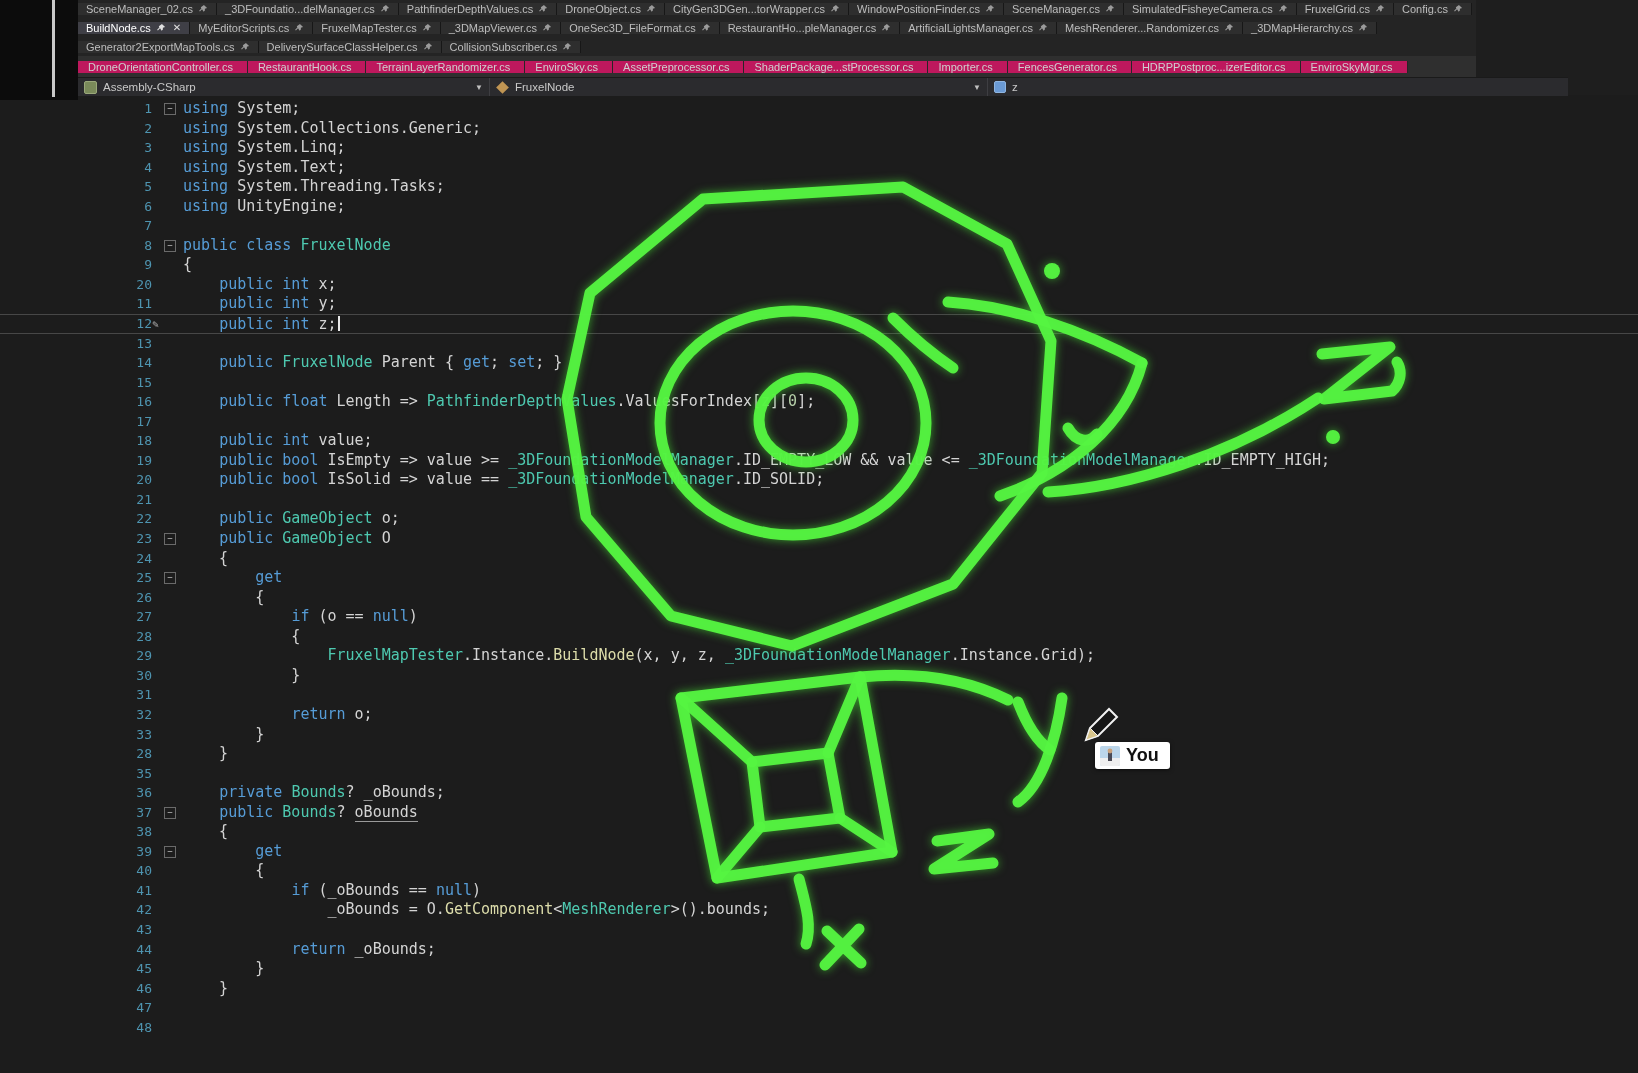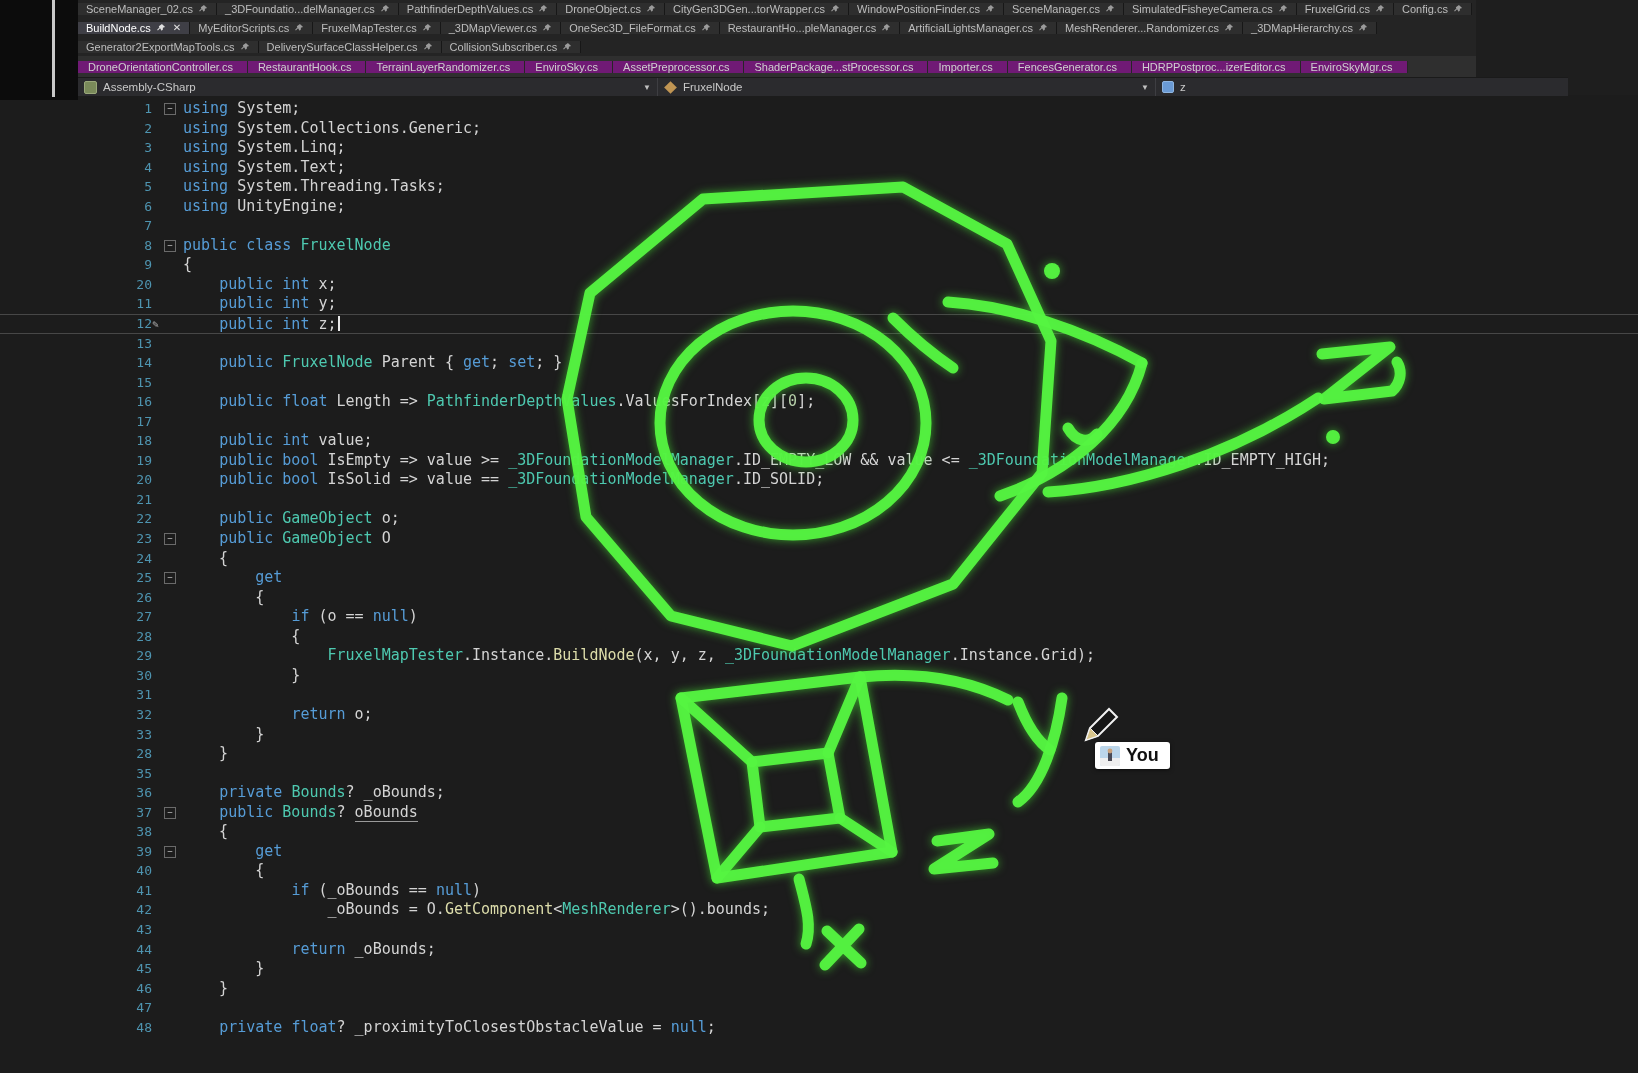--- a/index.html
+++ b/index.html
@@ -13,21 +13,21 @@
                 color:#d6d6d6;font-size:11px;letter-spacing:.6px;white-space:nowrap;cursor:pointer;}
 
   
   .top-strips{position:absolute;left:0;top:0;width:1638px;z-index:2;}
   .tab-row{display:flex;align-items:center;padding-left:78px;box-sizing:border-box;width:1476px;}
   .tab-row.dark{background:#242424;height:18px;}
   .tab-row.dark + .tab-row.dark{height:19px;}
   .tab-row.light{background:#2f2f2f;height:21px;}
   .tab{display:flex;align-items:center;gap:5px;padding:0 8px;border-right:1px solid #171717;
        background:#2e2e2e;color:#bdbdbd;font-size:11px;white-space:nowrap;cursor:pointer;}
-  .tab-row.light .tab{background:#701a75;color:#cfcfcf;border-right:1px solid #262626;padding:0 14px 0 10px;}
+  .tab-row.light .tab{background:#be185d;color:#cfcfcf;border-right:1px solid #262626;padding:0 14px 0 10px;}
   .tab.active{background:#3f3f46;color:#ffffff;}
   .pin-icon{width:10px;height:10px;flex:0 0 auto;}
   .pin-icon path{fill:#9b9b9b;}
   .tab.active .pin-icon path{fill:#e0e0e0;}
   .tab-close{font-size:10px;color:#e3e3e3;margin-left:2px;cursor:pointer;}
 
   
   .nav-bar{display:flex;height:18px;margin-left:78px;width:1490px;background:#2b2b2e;
            border-top:1px solid #1a1a1a;color:#c8c8c8;font-size:11.5px;}
   .nav-sec{display:flex;align-items:center;gap:6px;padding:0 6px;border-right:1px solid #3e3e42;
@@ -241,21 +241,21 @@
         </div>
         <div class="tab">
           <span>HDRPPostproc...izerEditor.cs</span>
         </div>
         <div class="tab">
           <span>EnviroSkyMgr.cs</span>
         </div>
       </div>
 
     <div class="nav-bar">
-      <div class="nav-sec" style="width:580px;">
+      <div class="nav-sec" style="width:412px;">
         <span class="proj-icon"></span>
         <span>Assembly-CSharp</span>
         <span class="chev">▼</span>
       </div>
       <div class="nav-sec" style="width:498px;">
         <span class="class-icon"></span>
         <span>FruxelNode</span>
         <span class="chev">▼</span>
       </div>
       <div class="nav-sec" style="flex:1;border-right:none;">
@@ -312,21 +312,21 @@
         <div class="cl"><span class="ln">38</span><span class="fold"></span><span class="code"><span class="tok-p">    {</span></span></div>
         <div class="cl"><span class="ln">39</span><span class="fold"><span class="fold-box">−</span></span><span class="code"><span class="tok-p">        </span><span class="tok-k">get</span></span></div>
         <div class="cl"><span class="ln">40</span><span class="fold"></span><span class="code"><span class="tok-p">        {</span></span></div>
         <div class="cl"><span class="ln">41</span><span class="fold"></span><span class="code"><span class="tok-p">            </span><span class="tok-k">if</span><span class="tok-p"> (_oBounds == </span><span class="tok-k">null</span><span class="tok-p">)</span></span></div>
         <div class="cl"><span class="ln">42</span><span class="fold"></span><span class="code"><span class="tok-p">                _oBounds = O.</span><span class="tok-m">GetComponent</span><span class="tok-p">&lt;</span><span class="tok-t">MeshRenderer</span><span class="tok-p">&gt;().bounds;</span></span></div>
         <div class="cl"><span class="ln">43</span><span class="fold"></span><span class="code"></span></div>
         <div class="cl"><span class="ln">44</span><span class="fold"></span><span class="code"><span class="tok-p">            </span><span class="tok-k">return</span><span class="tok-p"> _oBounds;</span></span></div>
         <div class="cl"><span class="ln">45</span><span class="fold"></span><span class="code"><span class="tok-p">        }</span></span></div>
         <div class="cl"><span class="ln">46</span><span class="fold"></span><span class="code"><span class="tok-p">    }</span></span></div>
         <div class="cl"><span class="ln">47</span><span class="fold"></span><span class="code"></span></div>
-        <div class="cl"><span class="ln">48</span><span class="fold"></span><span class="code"><span class="tok-p">    </span><span class="tok-k">private</span><span class="tok-p"> </span><span class="tok-k">float</span><span class="tok-p">? _proximityToClosestObstacleValue = </span><span class="tok-k">null</span><span class="tok-p">;</span></span></div>
+        <div class="cl"><span class="ln">48</span><span class="fold"></span></div>
       </div>
   </div>
 
   <svg class="draw-overlay glow" viewBox="0 0 1638 1073">
     <g>
       <path class="stroke" d="M590 293 L703 199 L903 187 L1007 244 L1051 341 L1042 473 L953 584 L792 646 L671 616 L586 517 L567 399 Z"></path>
       <ellipse class="stroke" cx="793" cy="423" rx="133" ry="112"></ellipse>
       <ellipse class="stroke" cx="806" cy="420" rx="47" ry="42"></ellipse>
       <path class="stroke" d="M893 318 C918 343 938 358 953 368"></path>
       <path class="stroke" d="M948 302 C1012 306 1082 330 1142 363"></path>

